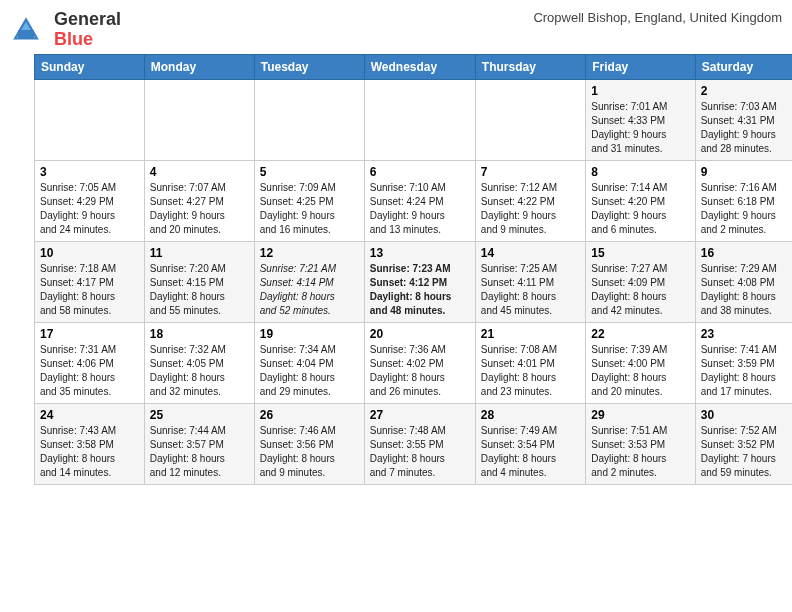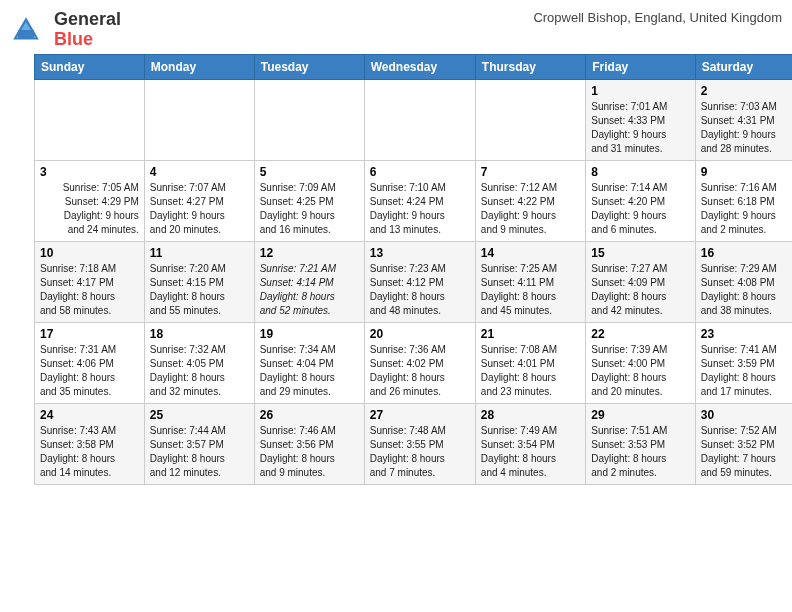--- a/index.html
+++ b/index.html
@@ -138,21 +138,21 @@
           <span class="day-number">2</span>
           <div class="day-info" style="white-space: pre-line;">Sunrise: 7:03 AM
 Sunset: 4:31 PM
 Daylight: 9 hours
 and 28 minutes.</div>
         </td>
       </tr>
       <tr>
         <td>
           <span class="day-number">3</span>
-          <div class="day-info" style="white-space: pre-line; text-align: right;">Sunrise: 7:05 AM
+          <div class="day-info" style="white-space: pre-line;">Sunrise: 7:05 AM
 Sunset: 4:29 PM
 Daylight: 9 hours
 and 24 minutes.</div>
         </td>
         <td>
           <span class="day-number">4</span>
           <div class="day-info" style="white-space: pre-line;">Sunrise: 7:07 AM
 Sunset: 4:27 PM
 Daylight: 9 hours
 and 20 minutes.</div>
@@ -210,21 +210,21 @@
         </td>
         <td>
           <span class="day-number">12</span>
           <div class="day-info" style="white-space: pre-line; font-style: italic;">Sunrise: 7:21 AM
 Sunset: 4:14 PM
 Daylight: 8 hours
 and 52 minutes.</div>
         </td>
         <td>
           <span class="day-number">13</span>
-          <div class="day-info" style="white-space: pre-line;">Sunrise: 7:23 AM
+          <div class="day-info" style="white-space: pre-line; font-weight: bold;">Sunrise: 7:23 AM
 Sunset: 4:12 PM
 Daylight: 8 hours
 and 48 minutes.</div>
         </td>
         <td>
           <span class="day-number">14</span>
           <div class="day-info" style="white-space: pre-line;">Sunrise: 7:25 AM
 Sunset: 4:11 PM
 Daylight: 8 hours
 and 45 minutes.</div>

